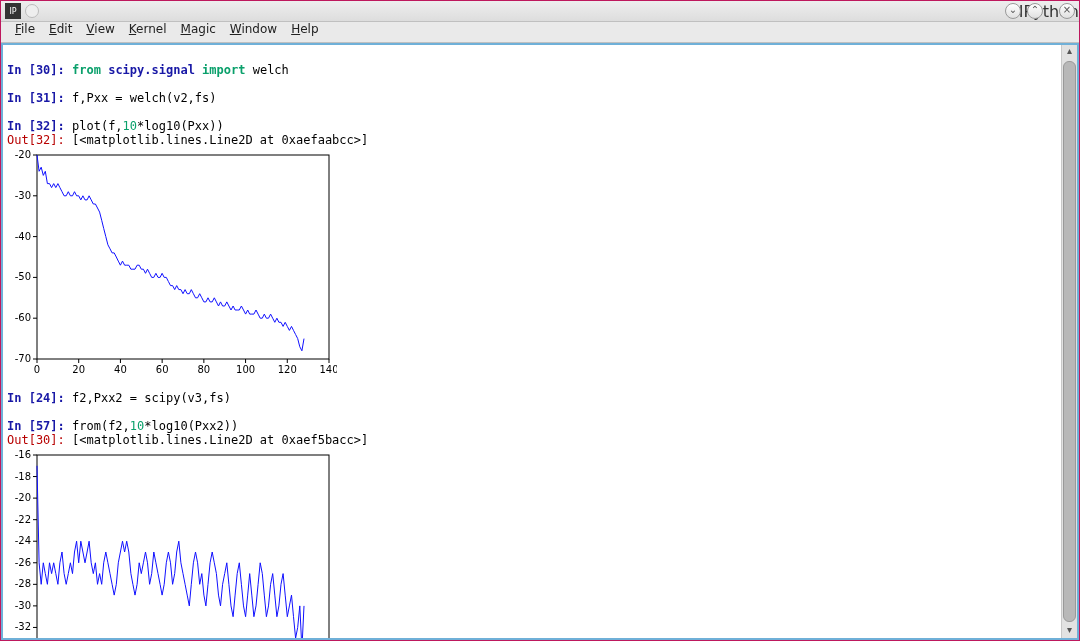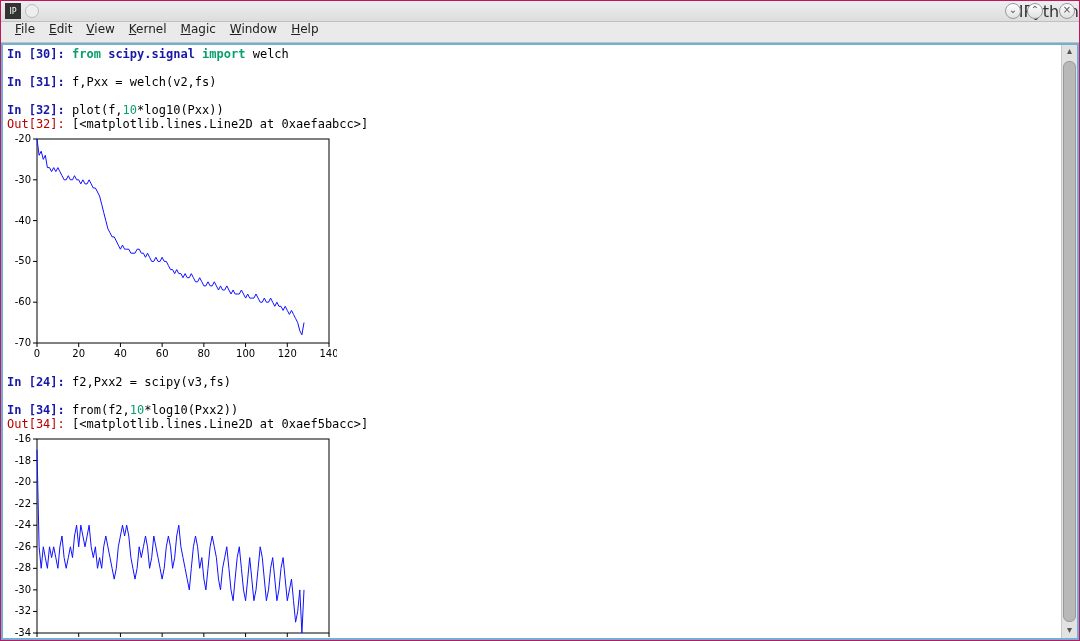--- a/index.html
+++ b/index.html
@@ -103,20 +103,21 @@
   }
   .content {
     flex: 1;
     overflow-y: auto;
     font-family: "DejaVu Sans Mono", "Liberation Mono", monospace;
     font-size: 12px;
     line-height: 14px;
     padding: 2px 4px 4px 4px;
     white-space: pre;
     color: #000;
+    margin-top: 16px;
   }
   .scrollbar-fake {
     width: 15px;
     background: #e2e2e2;
     border-left: 1px solid #c8c8c8;
     display: flex;
     flex-direction: column;
   }
   .scrollbar-fake .thumb {
     width: 11px;
@@ -222,22 +223,22 @@
           <line x1="26" y1="87.60000000000001" x2="30" y2="87.60000000000001" class="tick"></line>
           <text x="24" y="90.60000000000001" text-anchor="end" class="tick-label">-40</text>
           <line x1="26" y1="46.800000000000004" x2="30" y2="46.800000000000004" class="tick"></line>
           <text x="24" y="49.800000000000004" text-anchor="end" class="tick-label">-30</text>
           <line x1="26" y1="6" x2="30" y2="6" class="tick"></line>
           <text x="24" y="9" text-anchor="end" class="tick-label">-20</text>
           <path d="M30.0 6.0 L32.1 22.3 L34.2 18.2 L36.3 26.4 L38.3 22.3 L40.4 34.6 L42.5 34.6 L44.6 38.6 L46.7 34.6 L48.8 38.6 L50.9 34.6 L52.9 38.6 L55.0 42.7 L57.1 46.8 L59.2 46.8 L61.3 42.7 L63.4 46.8 L65.5 46.8 L67.5 42.7 L69.6 46.8 L71.7 46.8 L73.8 50.9 L75.9 46.8 L78.0 50.9 L80.1 50.9 L82.1 46.8 L84.2 50.9 L86.3 55.0 L88.4 55.0 L90.5 59.0 L92.6 63.1 L94.7 71.3 L96.7 79.4 L98.8 87.6 L100.9 95.8 L103.0 99.8 L105.1 103.9 L107.2 103.9 L109.3 108.0 L111.3 112.1 L113.4 116.2 L115.5 112.1 L117.6 116.2 L119.7 116.2 L121.8 116.2 L123.9 120.2 L125.9 120.2 L128.0 120.2 L130.1 116.2 L132.2 116.2 L134.3 120.2 L136.4 120.2 L138.5 124.3 L140.5 120.2 L142.6 124.3 L144.7 128.4 L146.8 128.4 L148.9 124.3 L151.0 128.4 L153.1 128.4 L155.1 124.3 L157.2 128.4 L159.3 128.4 L161.4 132.5 L163.5 136.6 L165.6 136.6 L167.7 140.6 L169.7 136.6 L171.8 140.6 L173.9 140.6 L176.0 144.7 L178.1 140.6 L180.2 144.7 L182.3 144.7 L184.3 140.6 L186.4 144.7 L188.5 148.8 L190.6 148.8 L192.7 144.7 L194.8 148.8 L196.9 152.9 L198.9 152.9 L201.0 148.8 L203.1 152.9 L205.2 152.9 L207.3 148.8 L209.4 152.9 L211.5 157.0 L213.5 152.9 L215.6 157.0 L217.7 157.0 L219.8 152.9 L221.9 157.0 L224.0 161.0 L226.1 157.0 L228.1 161.0 L230.2 161.0 L232.3 161.0 L234.4 157.0 L236.5 161.0 L238.6 165.1 L240.7 161.0 L242.7 165.1 L244.8 165.1 L246.9 165.1 L249.0 161.0 L251.1 165.1 L253.2 169.2 L255.3 169.2 L257.3 165.1 L259.4 169.2 L261.5 169.2 L263.6 165.1 L265.7 169.2 L267.8 173.3 L269.9 169.2 L271.9 173.3 L274.0 173.3 L276.1 177.4 L278.2 173.3 L280.3 177.4 L282.4 181.4 L284.5 177.4 L286.5 181.4 L288.6 185.5 L290.7 189.6 L292.8 197.8 L294.9 201.8 L297.0 189.6 " class="chart-line"></path>
         </svg>
 <span class="in-prompt">In [24]:</span><span> f2,Pxx2 = scipy(v3,fs)</span>
 
-<span class="in-prompt">In [34]:</span><span> from(f2,</span><span class="num-lit">10</span><span>*log10(Pxx2))</span>
-<span class="out-prompt">Out[34]:</span><span> [&lt;matplotlib.lines.Line2D at 0xaef5bacc&gt;]</span>
+<span class="in-prompt">In [57]:</span><span> from(f2,</span><span class="num-lit">10</span><span>*log10(Pxx2))</span>
+<span class="out-prompt">Out[30]:</span><span> [&lt;matplotlib.lines.Line2D at 0xaef5bacc&gt;]</span>
 <svg id="chart2" class="chart" width="330" height="218">
           <rect x="30" y="6" width="292" height="194" class="chart-frame"></rect>
           <line x1="30" y1="200" x2="30" y2="204" class="tick"></line>
           <text x="30" y="214" text-anchor="middle" class="tick-label">0</text>
           <line x1="71.71428571428572" y1="200" x2="71.71428571428572" y2="204" class="tick"></line>
           <text x="71.71428571428572" y="214" text-anchor="middle" class="tick-label">20</text>
           <line x1="113.42857142857143" y1="200" x2="113.42857142857143" y2="204" class="tick"></line>
           <text x="113.42857142857143" y="214" text-anchor="middle" class="tick-label">40</text>
           <line x1="155.14285714285714" y1="200" x2="155.14285714285714" y2="204" class="tick"></line>
           <text x="155.14285714285714" y="214" text-anchor="middle" class="tick-label">60</text>

